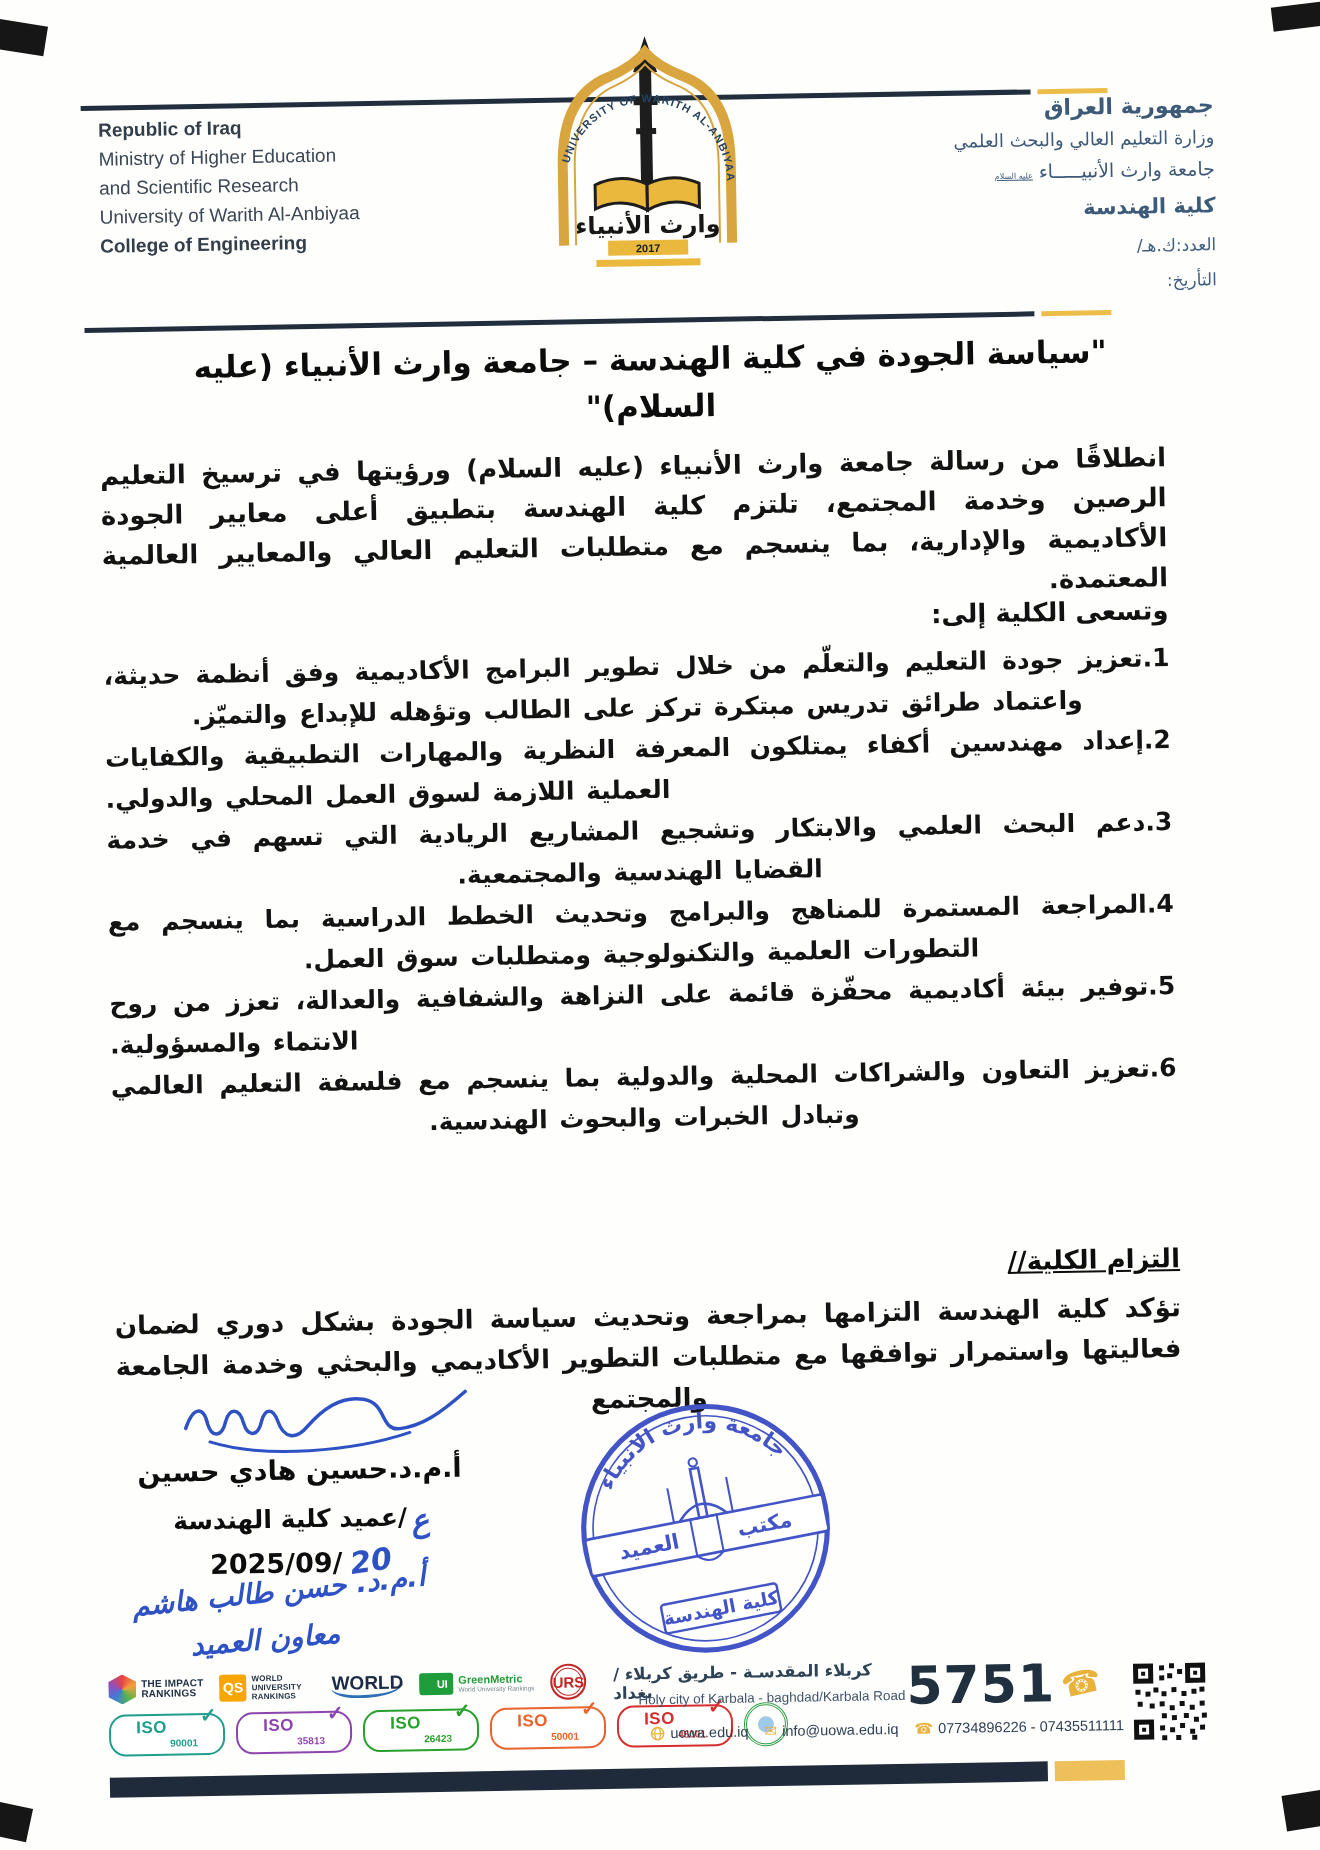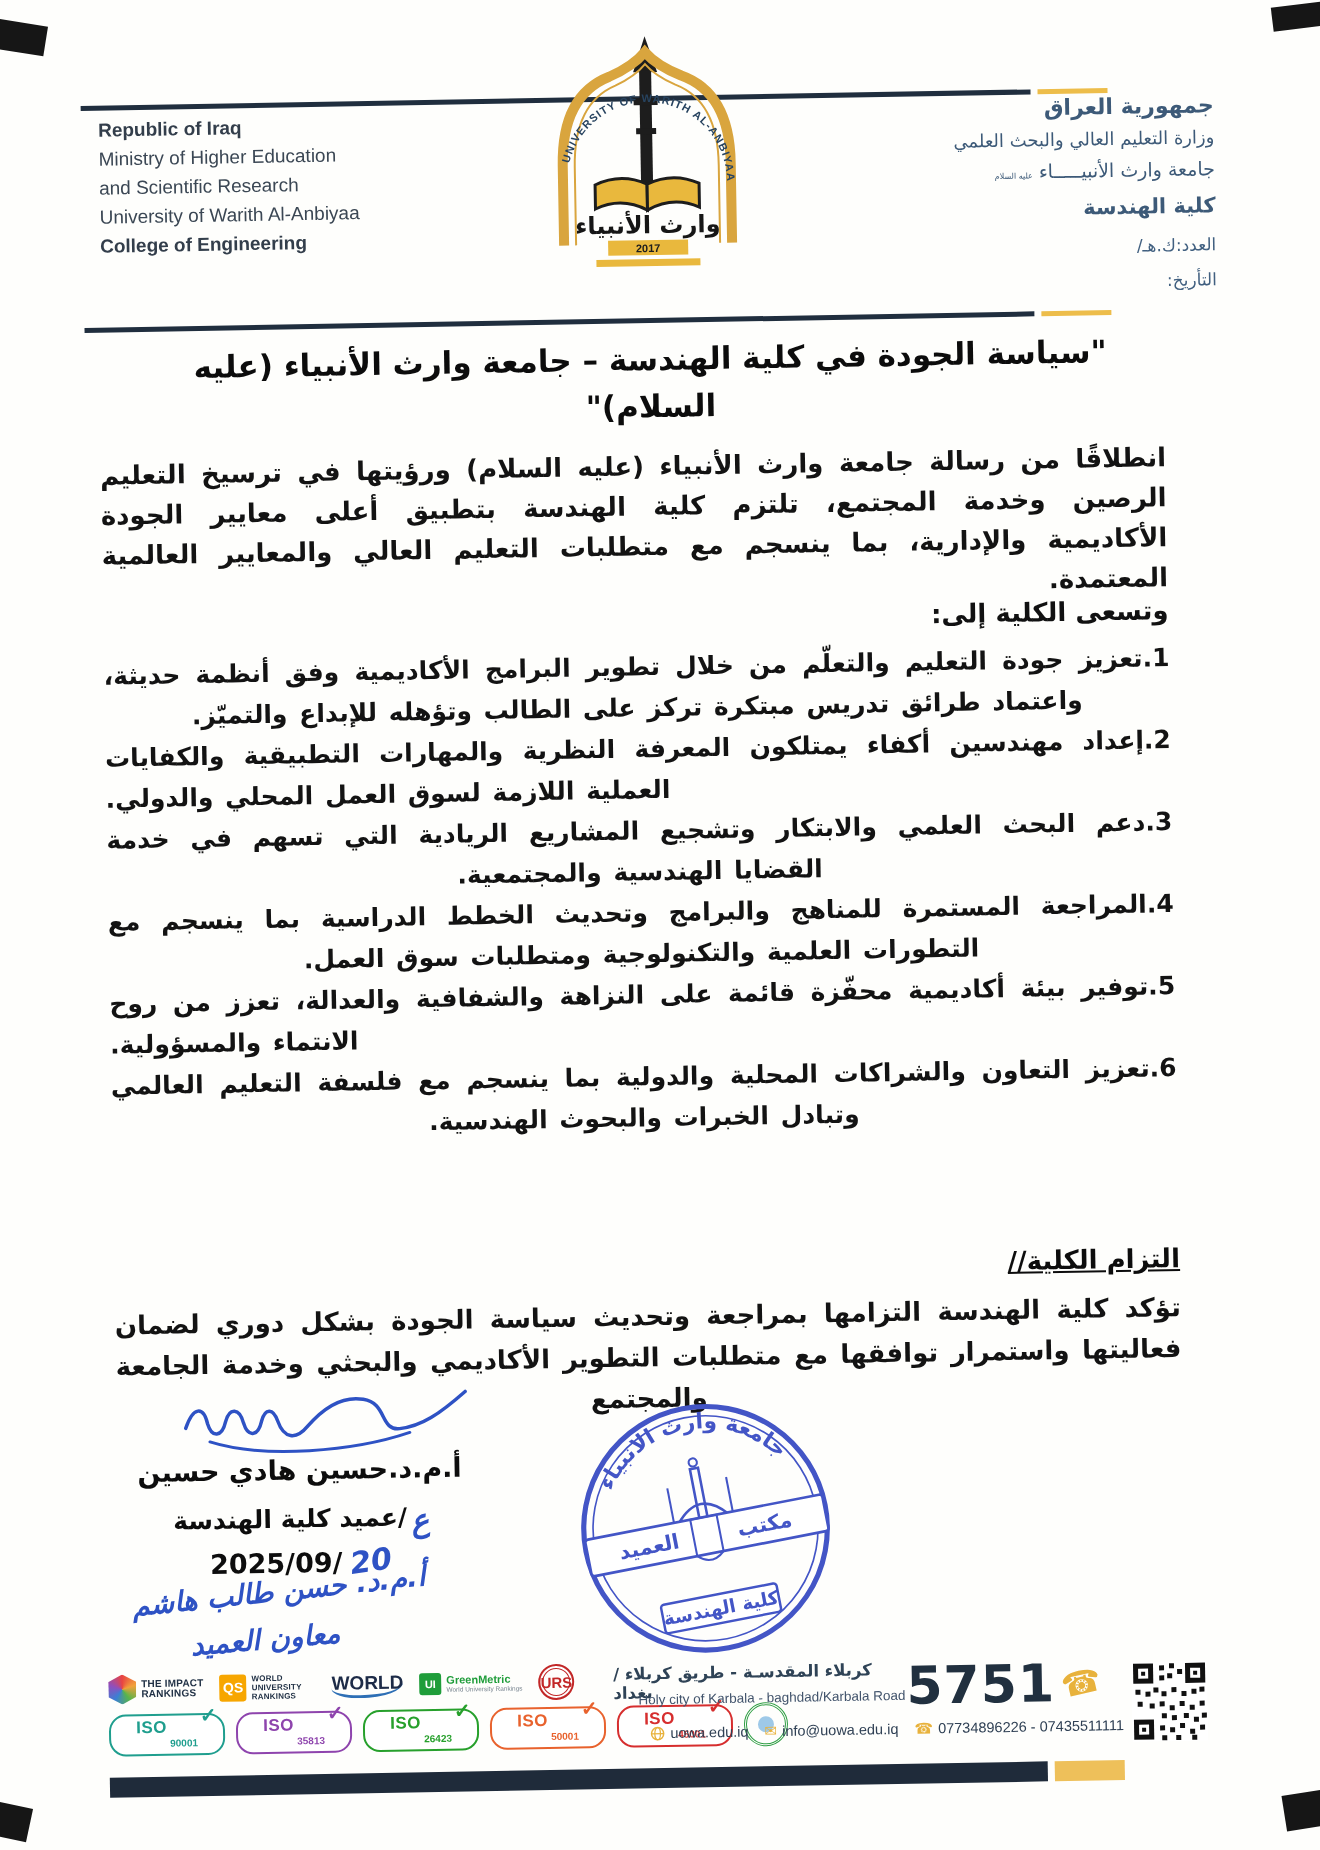--- a/index.html
+++ b/index.html
@@ -21,21 +21,21 @@
   .rule-gold{height:5px;background:#edbd4a;}
 
   
   .header-en{left:112px;top:106px;width:340px;color:#3b4754;font-size:19px;line-height:29px;
              font-family:"Liberation Sans","DejaVu Sans",sans-serif;}
   .header-en .hb{font-weight:bold;color:#333e4b;}
   .header-ar{left:876px;top:98px;width:352px;direction:rtl;text-align:right;color:#3d5a78;}
   .har-country{font-size:22px;font-weight:bold;line-height:33px;}
   .har-ministry{font-size:18px;line-height:31px;}
   .har-univ{font-size:19px;line-height:32px;}
-  .har-sup{font-size:8px;color:#4a6matte882;}
+  .har-sup{font-size:8px;color:#4a6matte882;text-decoration:underline;}
   .har-sup{font-size:8px;}
   .har-college{font-size:21px;font-weight:bold;line-height:33px;}
   .har-label{font-size:17px;line-height:26px;margin-top:9px;color:#416080;}
 
   
   .title{left:150px;top:336px;width:1020px;direction:rtl;text-align:center;color:#0c0c0c;
          font-size:31px;font-weight:bold;line-height:47px;}
   .intro{left:108px;top:446px;width:1066px;direction:rtl;text-align:justify;color:#131313;
          font-size:26px;font-weight:bold;line-height:40px;word-spacing:4px;}
   .goals-lead{left:108px;top:604px;width:1066px;direction:rtl;text-align:right;color:#111;
@@ -75,21 +75,21 @@
   .hexa{width:28px;height:30px;background:conic-gradient(#e84343,#f2a13b,#58b54b,#3b7fd4,#8e4fbe,#e84343);
         clip-path:polygon(50% 0,100% 25%,100% 75%,50% 100%,0 75%,0 25%);}
   .qs-box{width:27px;height:27px;background:#f7a600;color:#fff;font-weight:bold;font-size:14px;
           display:flex;align-items:center;justify-content:center;border-radius:3px;
           font-family:"Liberation Sans",sans-serif;}
   .rk-text.tiny{font-size:8px;line-height:9px;width:64px;}
   .asic{font-family:"Liberation Sans",sans-serif;font-size:19px;font-weight:bold;color:#1d2b47;
         border-bottom:3px solid #2e6fb5;border-radius:0 0 60% 40%;padding-bottom:1px;}
   .ui-box{width:22px;height:22px;background:#1f9d3a;color:#fff;font-weight:bold;font-size:11px;
           display:flex;align-items:center;justify-content:center;border-radius:3px;
-          font-family:"Liberation Sans",sans-serif;}
+          font-family:"Liberation Sans",sans-serif;padding-left:12px;}
   .gm-name{color:#1f9d3a;font-size:11px;font-weight:bold;line-height:11px;
            font-family:"Liberation Sans",sans-serif;}
   .gm-sub{color:#7a8691;font-size:6.5px;line-height:7px;font-family:"Liberation Sans",sans-serif;}
   .urs{width:32px;height:32px;border:2.5px solid #c22727;border-radius:50%;display:flex;align-items:center;
        justify-content:center;color:#c22727;font-family:Liberation Sans, sans-serif;font-weight:bold;font-size:15px;
        box-shadow:inset 0 0 0 2px #fff,inset 0 0 0 3px #c22727;}
 
   .iso-row{left:95px;top:1704px;display:flex;gap:11px;align-items:center;}
   .iso-badge{position:relative;border:2.5px solid;border-radius:17px;height:36px;min-width:88px;
              display:flex;align-items:baseline;justify-content:center;gap:3px;padding:2px 12px 0 12px;

